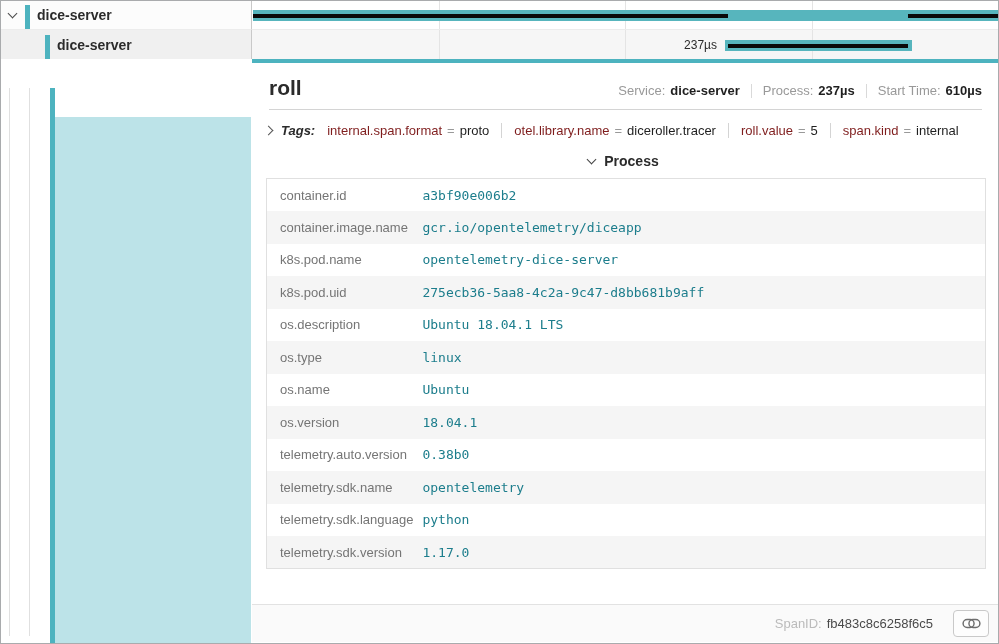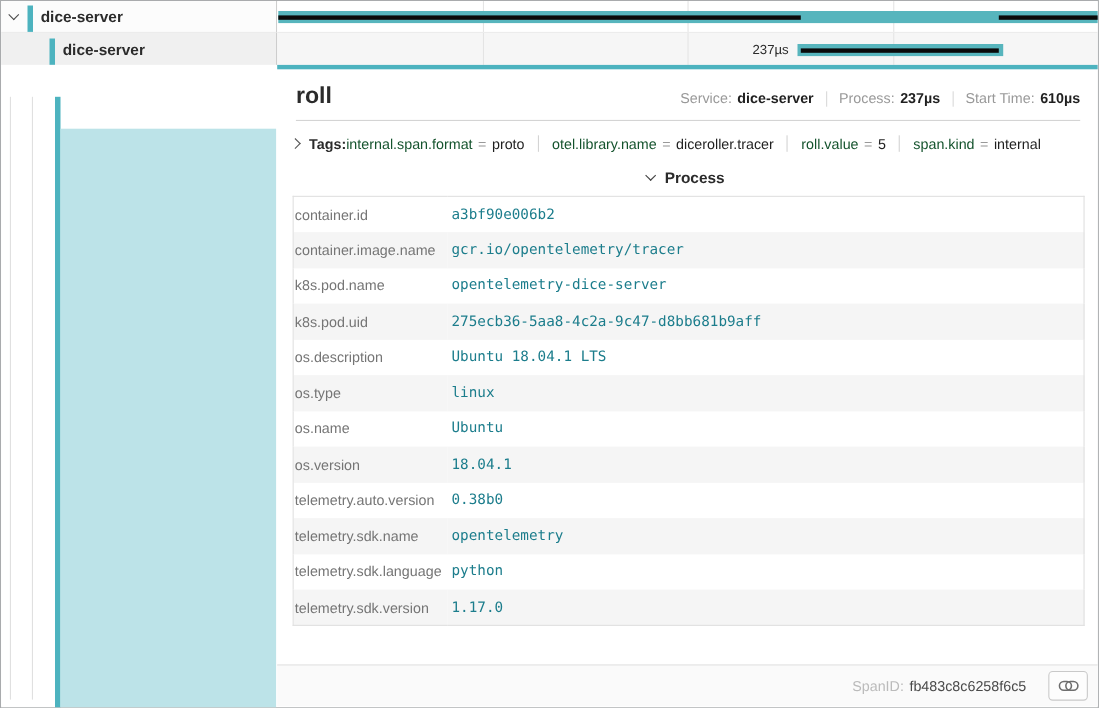--- a/index.html
+++ b/index.html
@@ -49,35 +49,35 @@
   .d-header { display:flex; justify-content:space-between; align-items:baseline; margin:13px 16px 0 17px; }
   .d-title { font-size:21px; font-weight:bold; color:#2b2b2b; }
   .d-meta { font-size:13px; color:#999; display:flex; align-items:baseline; }
   .d-meta .lbl { color:#999; margin-right:5px; }
   .d-meta .val { color:#1f1f1f; font-weight:bold; }
   .d-meta .sep { border-left:1px solid #d9d9d9; margin:0 11px; height:14px; align-self:center; }
   .d-divider { height:1px; background:#d4d4d4; margin:9px 16px 0 17px; }
 
   .tags-row { display:flex; align-items:center; margin:13px 16px 0 13px; font-size:13px; cursor:pointer; }
   .tags-row .chev { border-color:#555; margin-right:9px; }
-  .tags-title { font-weight:bold; color:#2b2b2b; margin-right:0; }
+  .tags-title { font-weight:bold; color:#2b2b2b; margin-right:12px;font-style:italic; }
   .tag-item { display:flex; align-items:center; white-space:nowrap; }
   .tag-item + .tag-item { border-left:1px solid #d4d4d4; margin-left:12px; padding-left:12px; }
-  .tag-key { color:#14532d; }
+  .tag-key { color:#7f1d1d; }
   .tag-eq { color:#999; margin:0 5px; }
   .tag-val { color:#1f1f1f; }
 
   .process-row { display:flex; align-items:center; margin:15px 16px 0 13px; font-size:14px; cursor:pointer;justify-content:center; }
   .process-row .chev { border-color:#444; margin-right:9px; margin-top:-3px; }
   .process-title { font-weight:bold; color:#2b2b2b; }
 
   .kv-table { border-collapse:collapse; margin:9px 0 0 14px; width:720px; font-size:13px; border:1px solid #e0e0e0; }
   .kv-table td { height:32.5px; vertical-align:middle; }
   .kv-table tr:nth-child(even) { background:#f5f5f5; }
-  .kv-key { width:130px; color:#757575; padding-left:1px; padding-right:6px;margin-top:26px; }
+  .kv-key { width:130px; color:#757575; padding-left:13px; padding-right:6px;margin-top:26px; }
   .kv-val { font-family:"DejaVu Sans Mono", "Liberation Mono", monospace; color:#1c7d8c; padding-left:3px; }
 
   .d-footer { position:absolute; left:0; right:0; bottom:0; height:38px; background:#fafafa; border-top:1px solid #e2e2e2; display:flex; align-items:center; justify-content:flex-end; padding-right:9px; font-size:13px; }
   .spanid-lbl { color:#bbb; margin-right:5px; }
   .spanid-val { color:#4a4a4a; margin-right:20px; }
   .link-btn { width:36px; height:27px; border:1px solid #c9c9c9; border-radius:4px; background:#fdfdfd; display:flex; align-items:center; justify-content:center; cursor:pointer; }
 </style>
 </head>
 <body>
 
@@ -174,21 +174,21 @@
     </div>
 
     <table class="kv-table">
       <tbody>
         <tr>
           <td class="kv-key">container.id</td>
           <td class="kv-val">a3bf90e006b2</td>
         </tr>
         <tr>
           <td class="kv-key">container.image.name</td>
-          <td class="kv-val">gcr.io/opentelemetry/tracer</td>
+          <td class="kv-val">gcr.io/opentelemetry/diceapp</td>
         </tr>
         <tr>
           <td class="kv-key">k8s.pod.name</td>
           <td class="kv-val">opentelemetry-dice-server</td>
         </tr>
         <tr>
           <td class="kv-key">k8s.pod.uid</td>
           <td class="kv-val">275ecb36-5aa8-4c2a-9c47-d8bb681b9aff</td>
         </tr>
         <tr>

